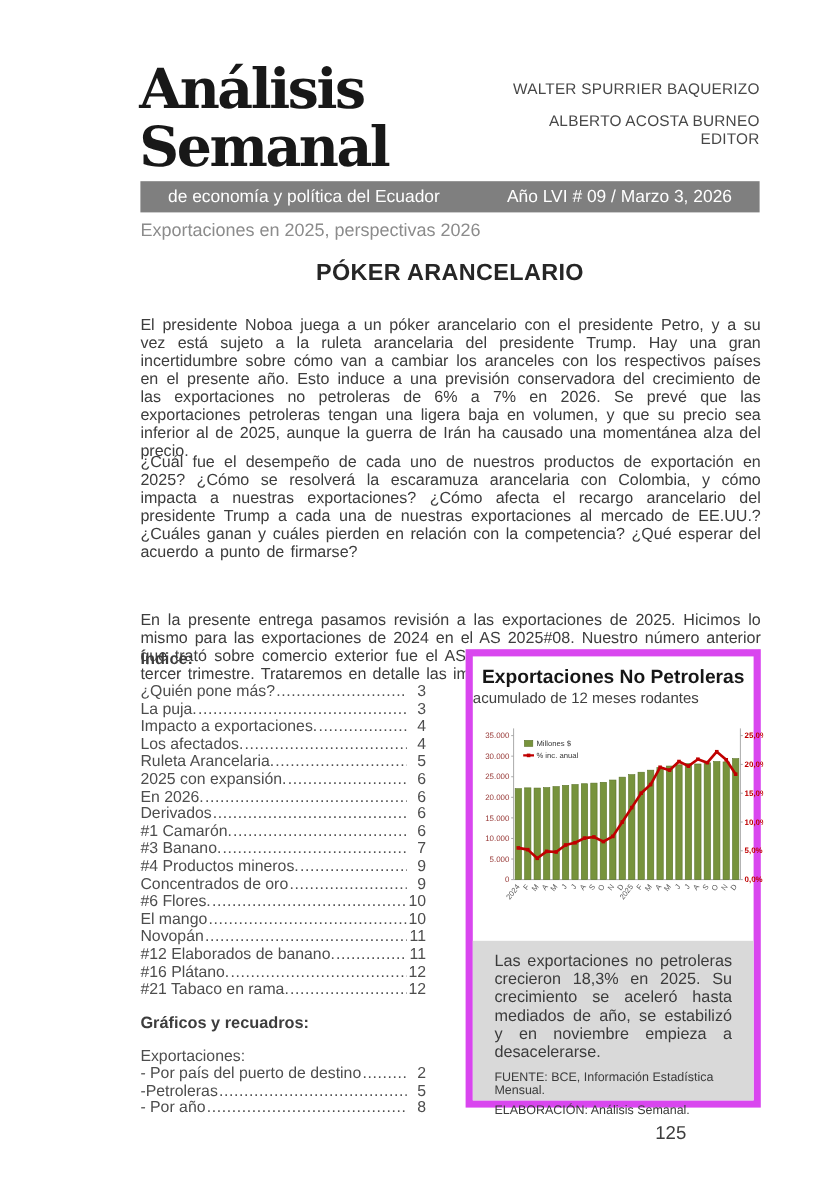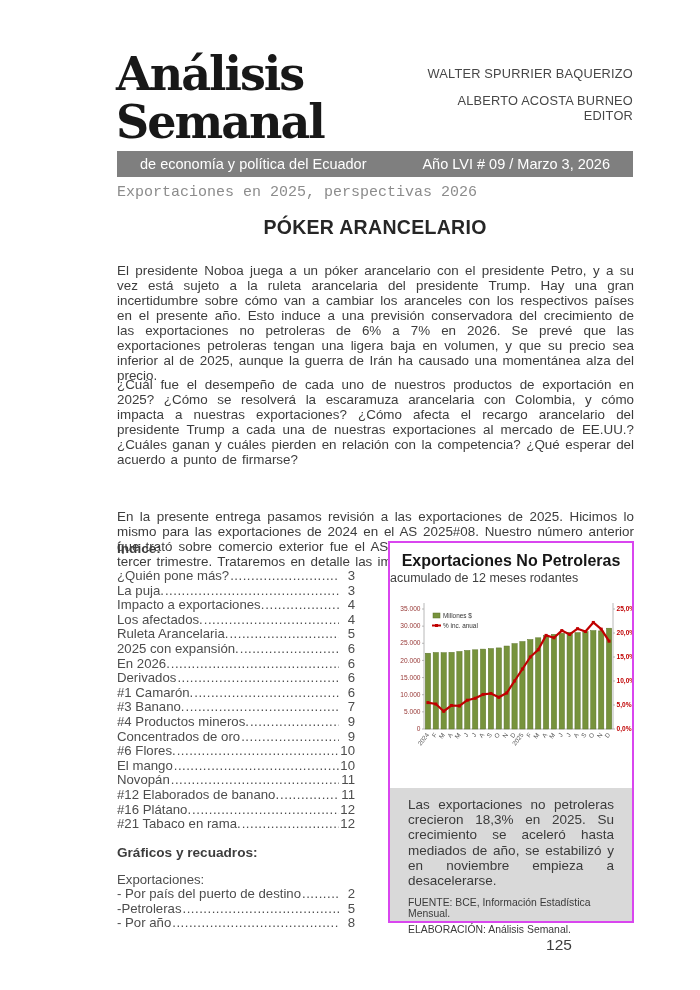--- a/index.html
+++ b/index.html
@@ -7,40 +7,40 @@
         font-family:"Liberation Sans", sans-serif;}
   
   .logo{position:absolute;left:116px;top:50px;font-family:"DejaVu Serif", serif;
         font-weight:bold;font-size:46px;line-height:48px;color:#181818;letter-spacing:-2px;}
   .masthead{position:absolute;right:67px;top:66px;text-align:right;font-size:12.8px;
         line-height:15.5px;color:#474747;letter-spacing:.2px;}
   .masthead .person{margin-bottom:11px;}
   .tagline-bar{position:absolute;left:117px;top:151px;width:516px;height:26px;background:#7f7f7f;
         color:#ffffff;display:flex;justify-content:space-between;align-items:center;
         padding:0 23px;box-sizing:border-box;font-size:14.5px;}
-  .subtitle{position:absolute;left:117px;top:184px;font-size:15px;color:#8c8c8c;font-family:Liberation Mono, monospace;}
+  .subtitle{position:absolute;left:117px;top:184px;font-size:15px;color:#8c8c8c;}
   
   .title{position:absolute;left:117px;top:216px;width:516px;text-align:center;
         font-size:19.5px;font-weight:bold;color:#262626;letter-spacing:.3px;}
   .para{position:absolute;left:117px;width:517px;font-size:13.4px;line-height:15px;
         text-align:justify;color:#3d3d3d;word-spacing:1.5px;}
   #p0{top:250px;} #p1{top:364px;} #p2{top:469px;margin-top:40px;}
   
   .toc{position:absolute;left:117px;top:541px;width:238px;color:#4d4d4d;font-size:13.2px;}
   .toc-heading{font-weight:bold;color:#3d3d3d;font-size:13.6px;margin-bottom:13px;}
   .toc-row{display:flex;align-items:baseline;line-height:14.6px;}
   .toc-label{white-space:nowrap;}
   .toc-dots{flex:1;overflow:hidden;white-space:nowrap;margin:0 1px;}
   .toc-dots::after{content:"..................................................................";letter-spacing:.5px;}
   .toc-num{text-align:right;min-width:15px;}
   .toc-gap{height:13px;}
   .group-label{line-height:14.6px;}
   
   .chart-box{position:absolute;left:388px;top:541px;width:246px;height:382px;box-sizing:border-box;
-        border:2px solid #d946ef;background:#ffffff;}
+        border:6px solid #d946ef;background:#ffffff;}
   .chart-title{margin-top:9px;text-align:center;font-weight:bold;font-size:16px;color:#161616;}
   .chart-sub{text-align:left;font-size:12.5px;color:#3f3f3f;margin-top:1px;}
   .chart-svg{display:block;margin-top:3px;}
   .note-panel{position:absolute;left:0;right:0;bottom:0;height:133px;background:#d9d9d9;
         padding:9px 18px;box-sizing:border-box;}
   .note-text{font-size:13.5px;line-height:15.2px;text-align:justify;color:#3b3b3b;word-spacing:1.5px;}
   .note-src{font-size:10.4px;color:#3b3b3b;margin-top:9px;}
   .note-elab{font-size:10.4px;color:#3b3b3b;margin-top:5px;}
   .page-number{position:absolute;left:538px;top:936px;width:42px;text-align:center;
         font-size:15.5px;color:#3d3d3d;}

